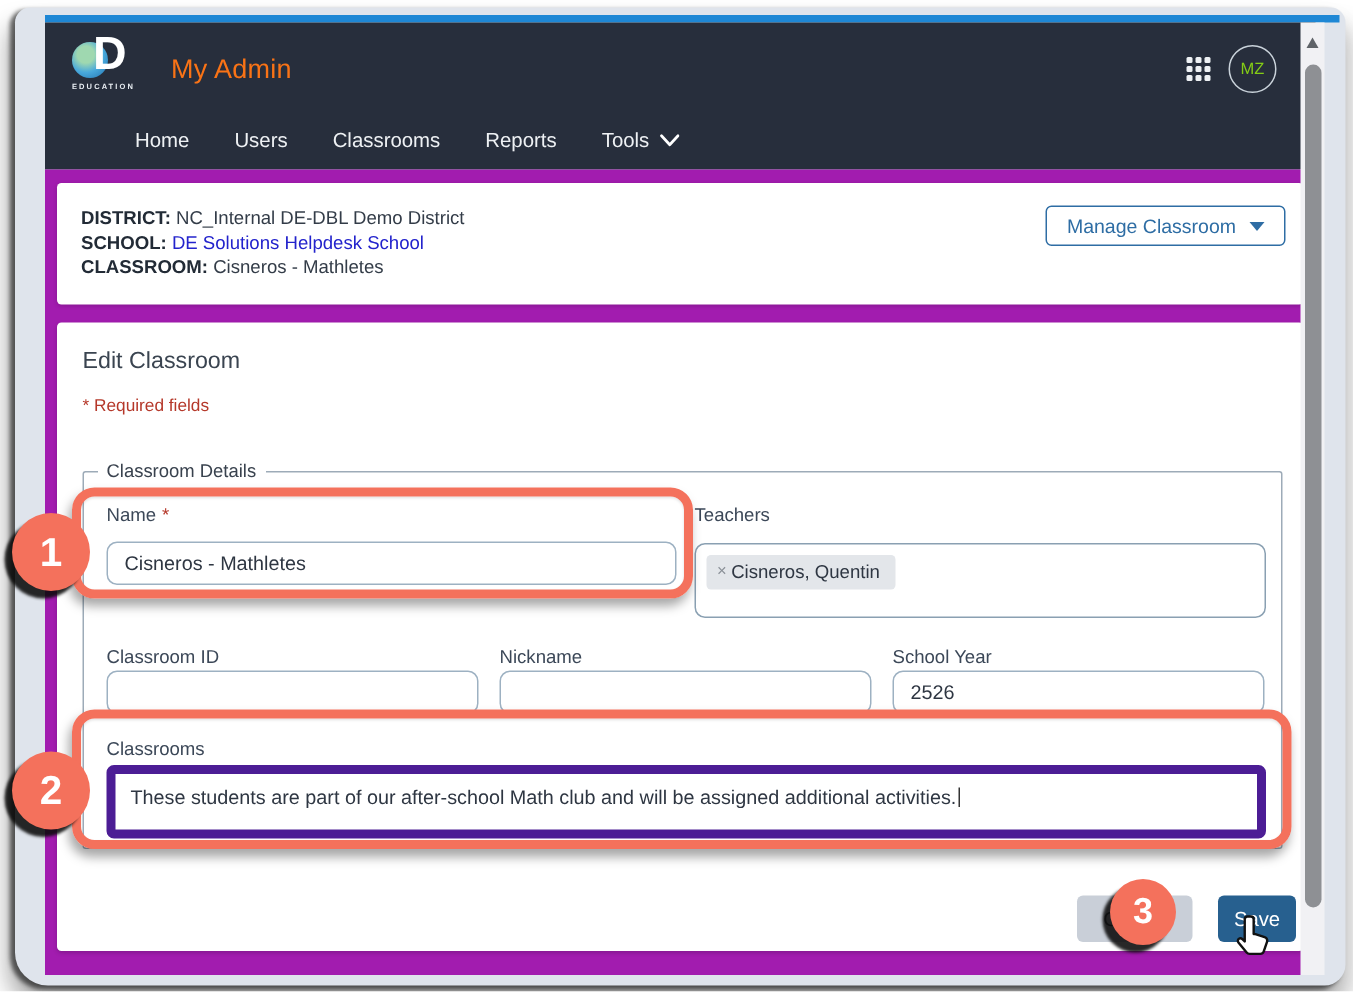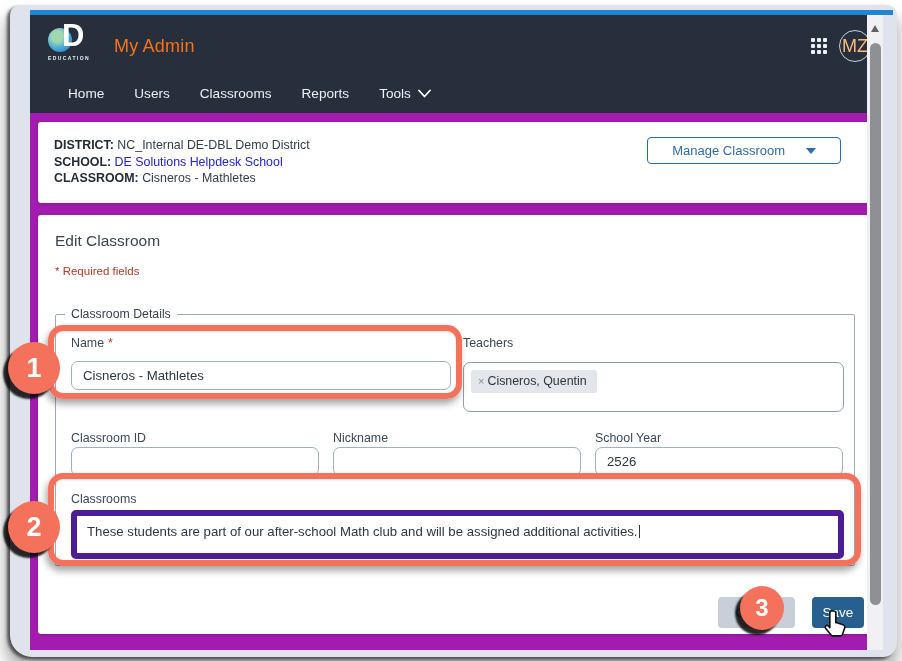--- a/index.html
+++ b/index.html
@@ -25,37 +25,37 @@
   .logo .globe {
     position:absolute; left:0; top:3px; width:24px; height:24px; border-radius:50%;
     background:radial-gradient(circle at 38% 35%, #9fd8b0 0 26%, #49a9dc 55%, #1f6fae 100%);
   }
   .logo .dletter { position:absolute; left:14px; top:-6px; color:#fff; font-size:31px; font-weight:700; line-height:34px; }
   .logo .caption { position:absolute; left:0; top:30px; width:52px; color:#e9eef3; font-size:5px; letter-spacing:1.4px; font-weight:700; }
   .brand { color:#f97316; font-size:18px; margin-left:14px; letter-spacing:.2px; }
   .hdr-spacer { flex:1; }
   .grid-icon { display:grid; grid-template-columns:repeat(3,4px); grid-template-rows:repeat(3,4px); gap:2px; margin-right:12px; }
   .grid-icon i { background:#eef1f4; border-radius:1px; }
-  .avatar { width:32px; height:32px; border:1px solid #c9d2da; border-radius:50%; color:#fdba74; font-size:18px;
-    display:flex; align-items:center; justify-content:center; margin-right:0; }
-  .hdr-nav { display:flex; align-items:center; gap:30px; height:36px; padding-left:38px; }
+  .avatar { width:32px; height:32px; border:1px solid #c9d2da; border-radius:50%; color:#84cc16; font-size:11px;
+    display:flex; align-items:center; justify-content:center; margin-right:20px; }
+  .hdr-nav { display:flex; align-items:center; gap:30px; height:36px; padding-left:38px;margin-left:22px; }
   .nav-item { color:#eef1f4; font-size:13.6px; display:flex; align-items:center; }
   .nav-item svg { margin-left:7px; }
 
   
   .page { position:absolute; left:20px; top:108px; width:847px; height:537px; background:#a21caf; }
 
   .card { position:absolute; background:#fff; border-radius:3px; box-shadow:0 1px 3px rgba(0,0,0,.18); }
   .card-context { left:8px; top:9px; width:831px; height:81px; }
   .ctx-rows { position:absolute; left:16px; top:15px; font-size:12.4px; line-height:16.5px; color:#333c48; }
   .ctx-rows b { color:#222b36; }
   .ctx-link { color:#2323cc; text-decoration:none;text-align:center; }
-  .manage-btn { position:absolute; right:28px; top:15px; height:27px; padding:0 24px; background:#fff;
+  .manage-btn { position:absolute; right:12px; top:15px; height:27px; padding:0 13px; background:#fff;
     border:1.5px solid #2e6da4; border-radius:4px; color:#2e6da4; font-size:13px;
-    display:flex; align-items:center; gap:21px; font-family:inherit; }
+    display:flex; align-items:center; gap:9px; font-family:inherit; }
   .tri-down { width:0; height:0; border-left:5px solid transparent; border-right:5px solid transparent; border-top:6px solid #2e6da4; }
 
   .card-form { left:8px; top:102px; width:831px; height:419px; }
   .form-title { position:absolute; left:17px; top:17px; font-size:15.5px; color:#3a4450; }
   .required-note { position:absolute; left:17px; top:50px; font-size:11.5px; color:#b5382a; }
 
   fieldset.details { position:absolute; left:17px; top:92px; width:800px; height:259px;
     border:1px solid #9dabb8; border-radius:2px; }
   fieldset.details legend { margin-left:9px; padding:0 6px; font-size:12.3px; color:#39424e; }
 

